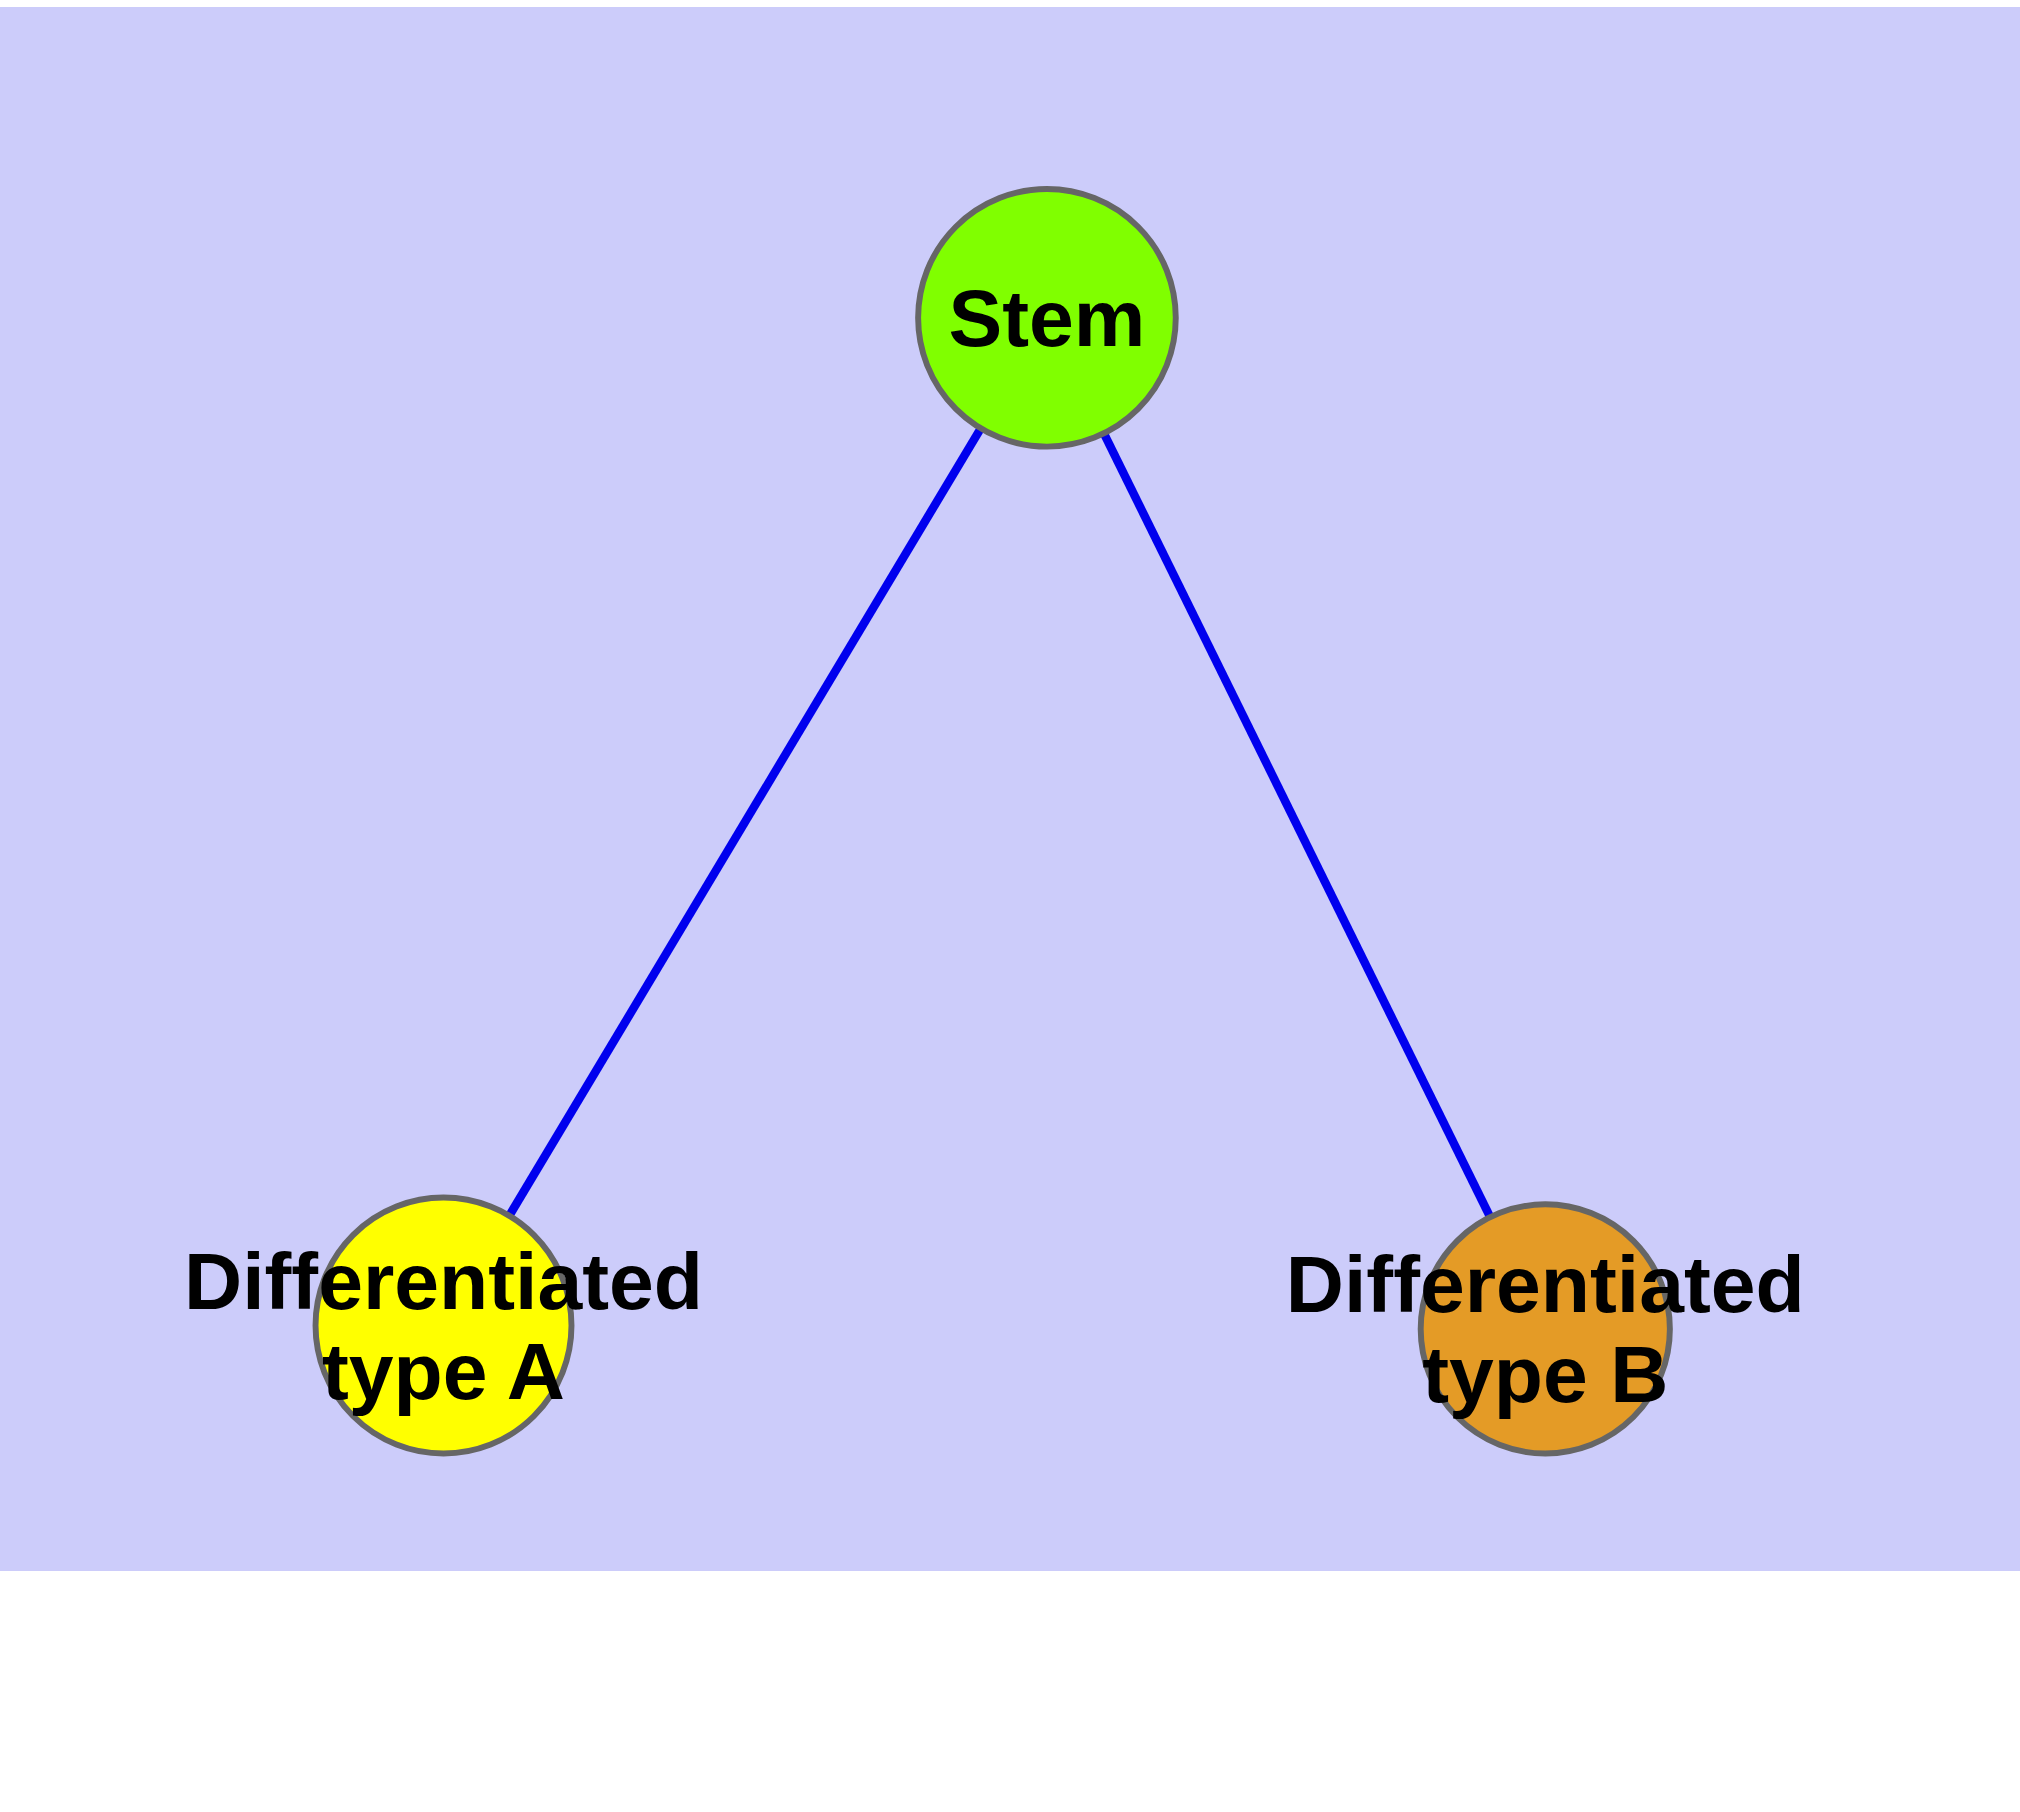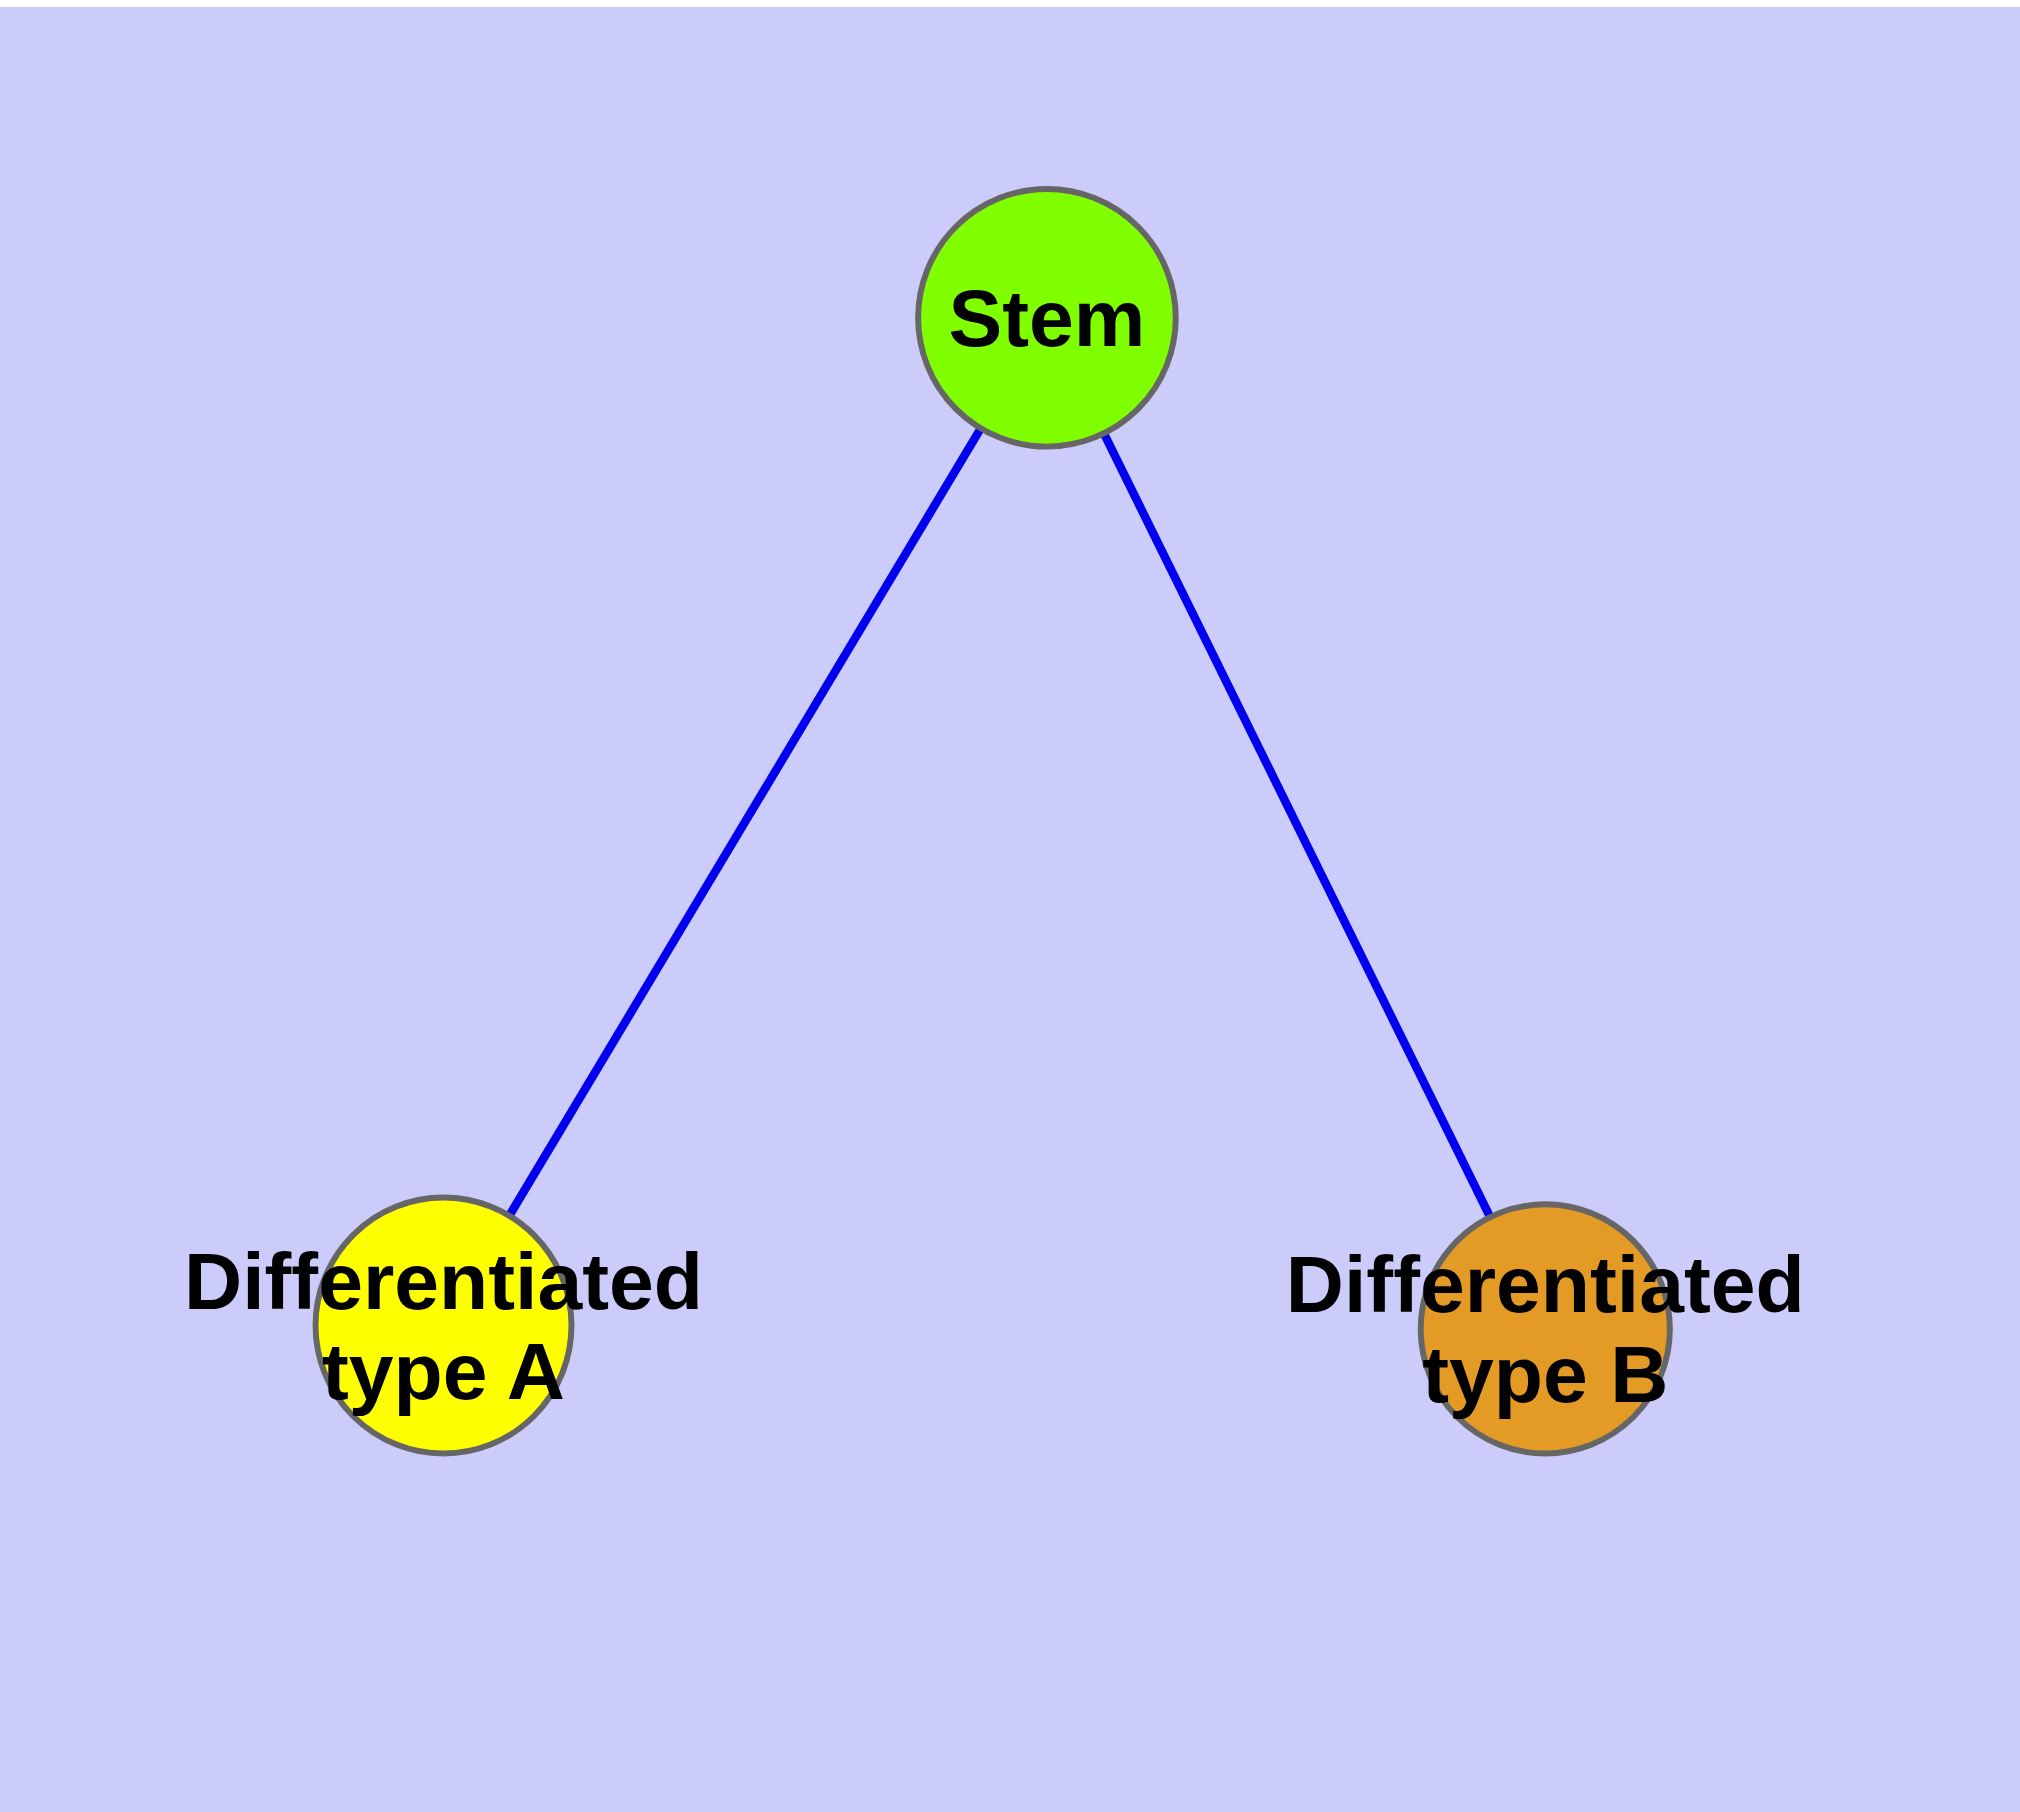--- a/index.html
+++ b/index.html
@@ -34,21 +34,21 @@
     font-weight: bold;
     fill: #000000;
     text-anchor: middle;
     dominant-baseline: alphabetic;
     font-family: "Liberation Sans", "DejaVu Sans", sans-serif;
   }
 </style>
 </head>
 <body>
 
-<div id="canvas" style="width: 2021px; height: 1812px; background: rgb(255, 255, 255);">
+<div id="canvas" style="width: 2021px; height: 1571px; background: rgb(255, 255, 255);">
 
   <div id="plot-background" style="background: rgb(204, 204, 250); width: 2021px; height: 1805px;"></div>
 
   <svg id="graph-svg" viewBox="0 0 2384 2138">
 
     <g>
       <line class="edge" id="edge-0" x1="1156.9095778847907" y1="505.40661783003355" x2="600.5766693381356" y2="1434.4513204451641" stroke="#0000ee" stroke-width="10"></line>
       <line class="edge" id="edge-1" x1="1302.1982335480861" y1="511.3392731681406" x2="1758.0122346607325" y2="1436.1455713439693" stroke="#0000ee" stroke-width="10"></line>
     </g>
 

